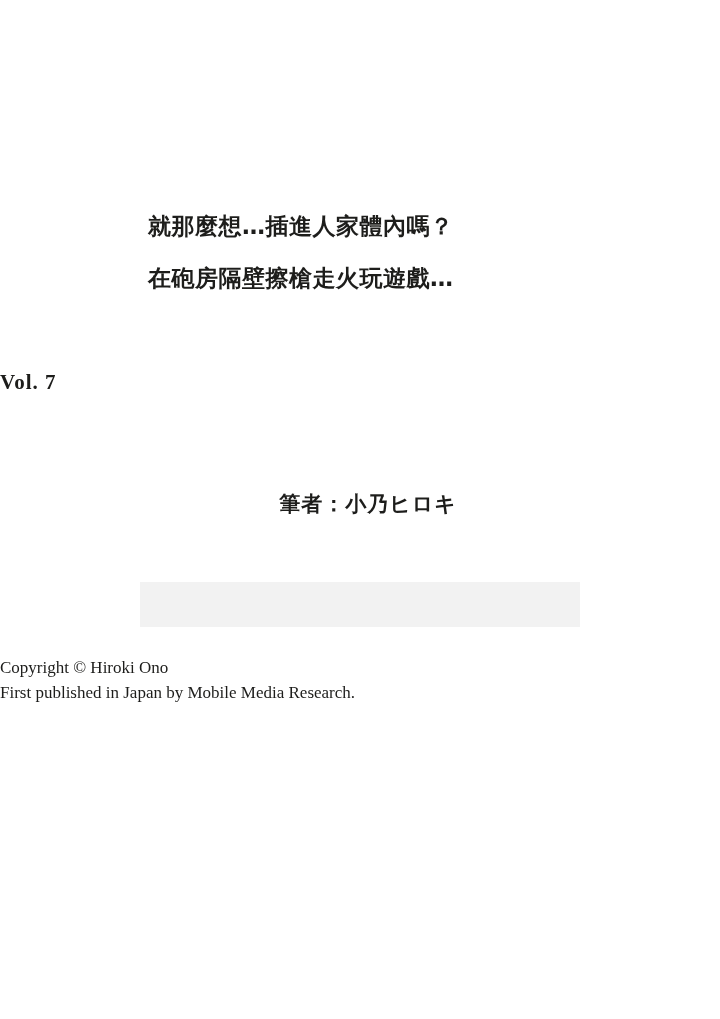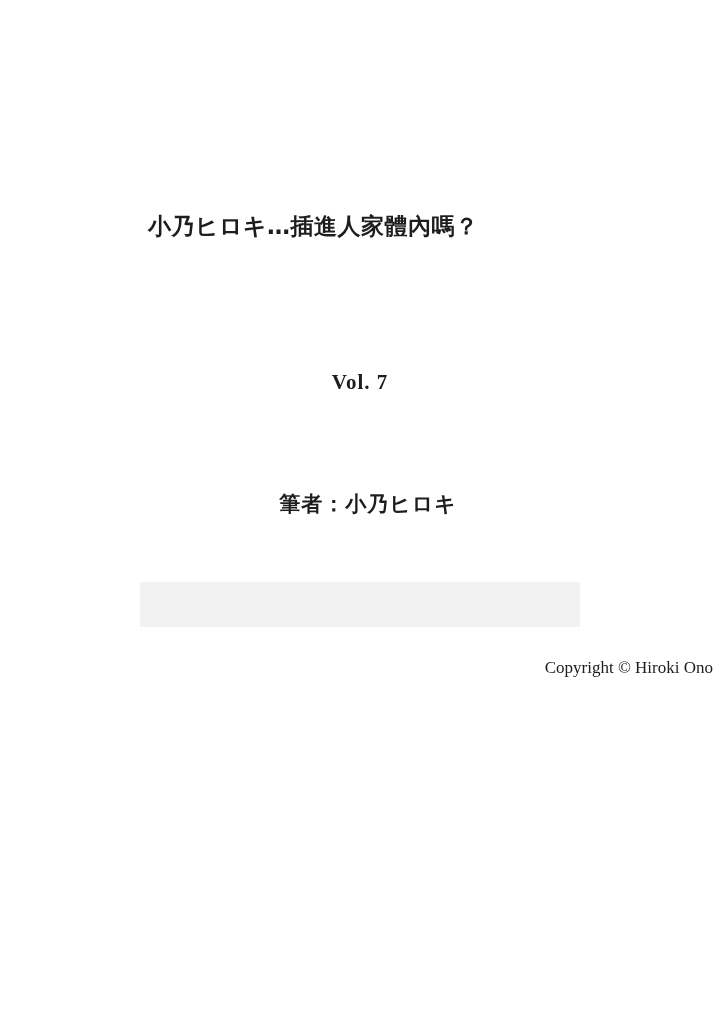--- a/index.html
+++ b/index.html
@@ -35,21 +35,21 @@
     color: #1d1d1b;
     letter-spacing: 0.5px;
     line-height: 52px;
     white-space: nowrap;
   }
   .volume {
     position: absolute;
     left: 0;
     top: 370px;
     width: 720px;
-    text-align: center;
+    text-align: left;
     font-family: "Liberation Serif", serif;
     font-size: 21px;
     font-weight: 700;
     color: #1d1d1b;
     letter-spacing: 1px;
   }
   .author {
     position: absolute;
     left: 0;
     top: 490px;
@@ -68,43 +68,45 @@
     top: 582px;
     width: 440px;
     height: 45px;
     background: #f2f2f2;
   }
   .copyright {
     position: absolute;
     left: 0;
     top: 655px;
     width: 713px;
-    text-align: right;
+    text-align: left;
   }
   .copyright-line {
     font-family: "Liberation Serif", serif;
     font-size: 17px;
     font-weight: 400;
     color: #1d1d1b;
     line-height: 25px;
     white-space: nowrap;
   }
 </style>
 </head>
 <body>
 
 <div class="page">
 
   <div class="title-block">
-    <div class="title-line">小乃ヒロキ…插進人家體內嗎？</div>
+    <div class="title-line">就那麼想…插進人家體內嗎？</div>
+    <div class="title-line">在砲房隔壁擦槍走火玩遊戲…</div>
   </div>
 
   <div class="volume">Vol. 7</div>
 
   <div class="author">筆者：小乃ヒロキ</div>
 
   <div class="placeholder-bar"></div>
 
   <div class="copyright">
     <div class="copyright-line">Copyright © Hiroki Ono</div>
+    <div class="copyright-line">First published in Japan by Mobile Media Research.</div>
   </div>
 
 </div>
 
 </body></html>

